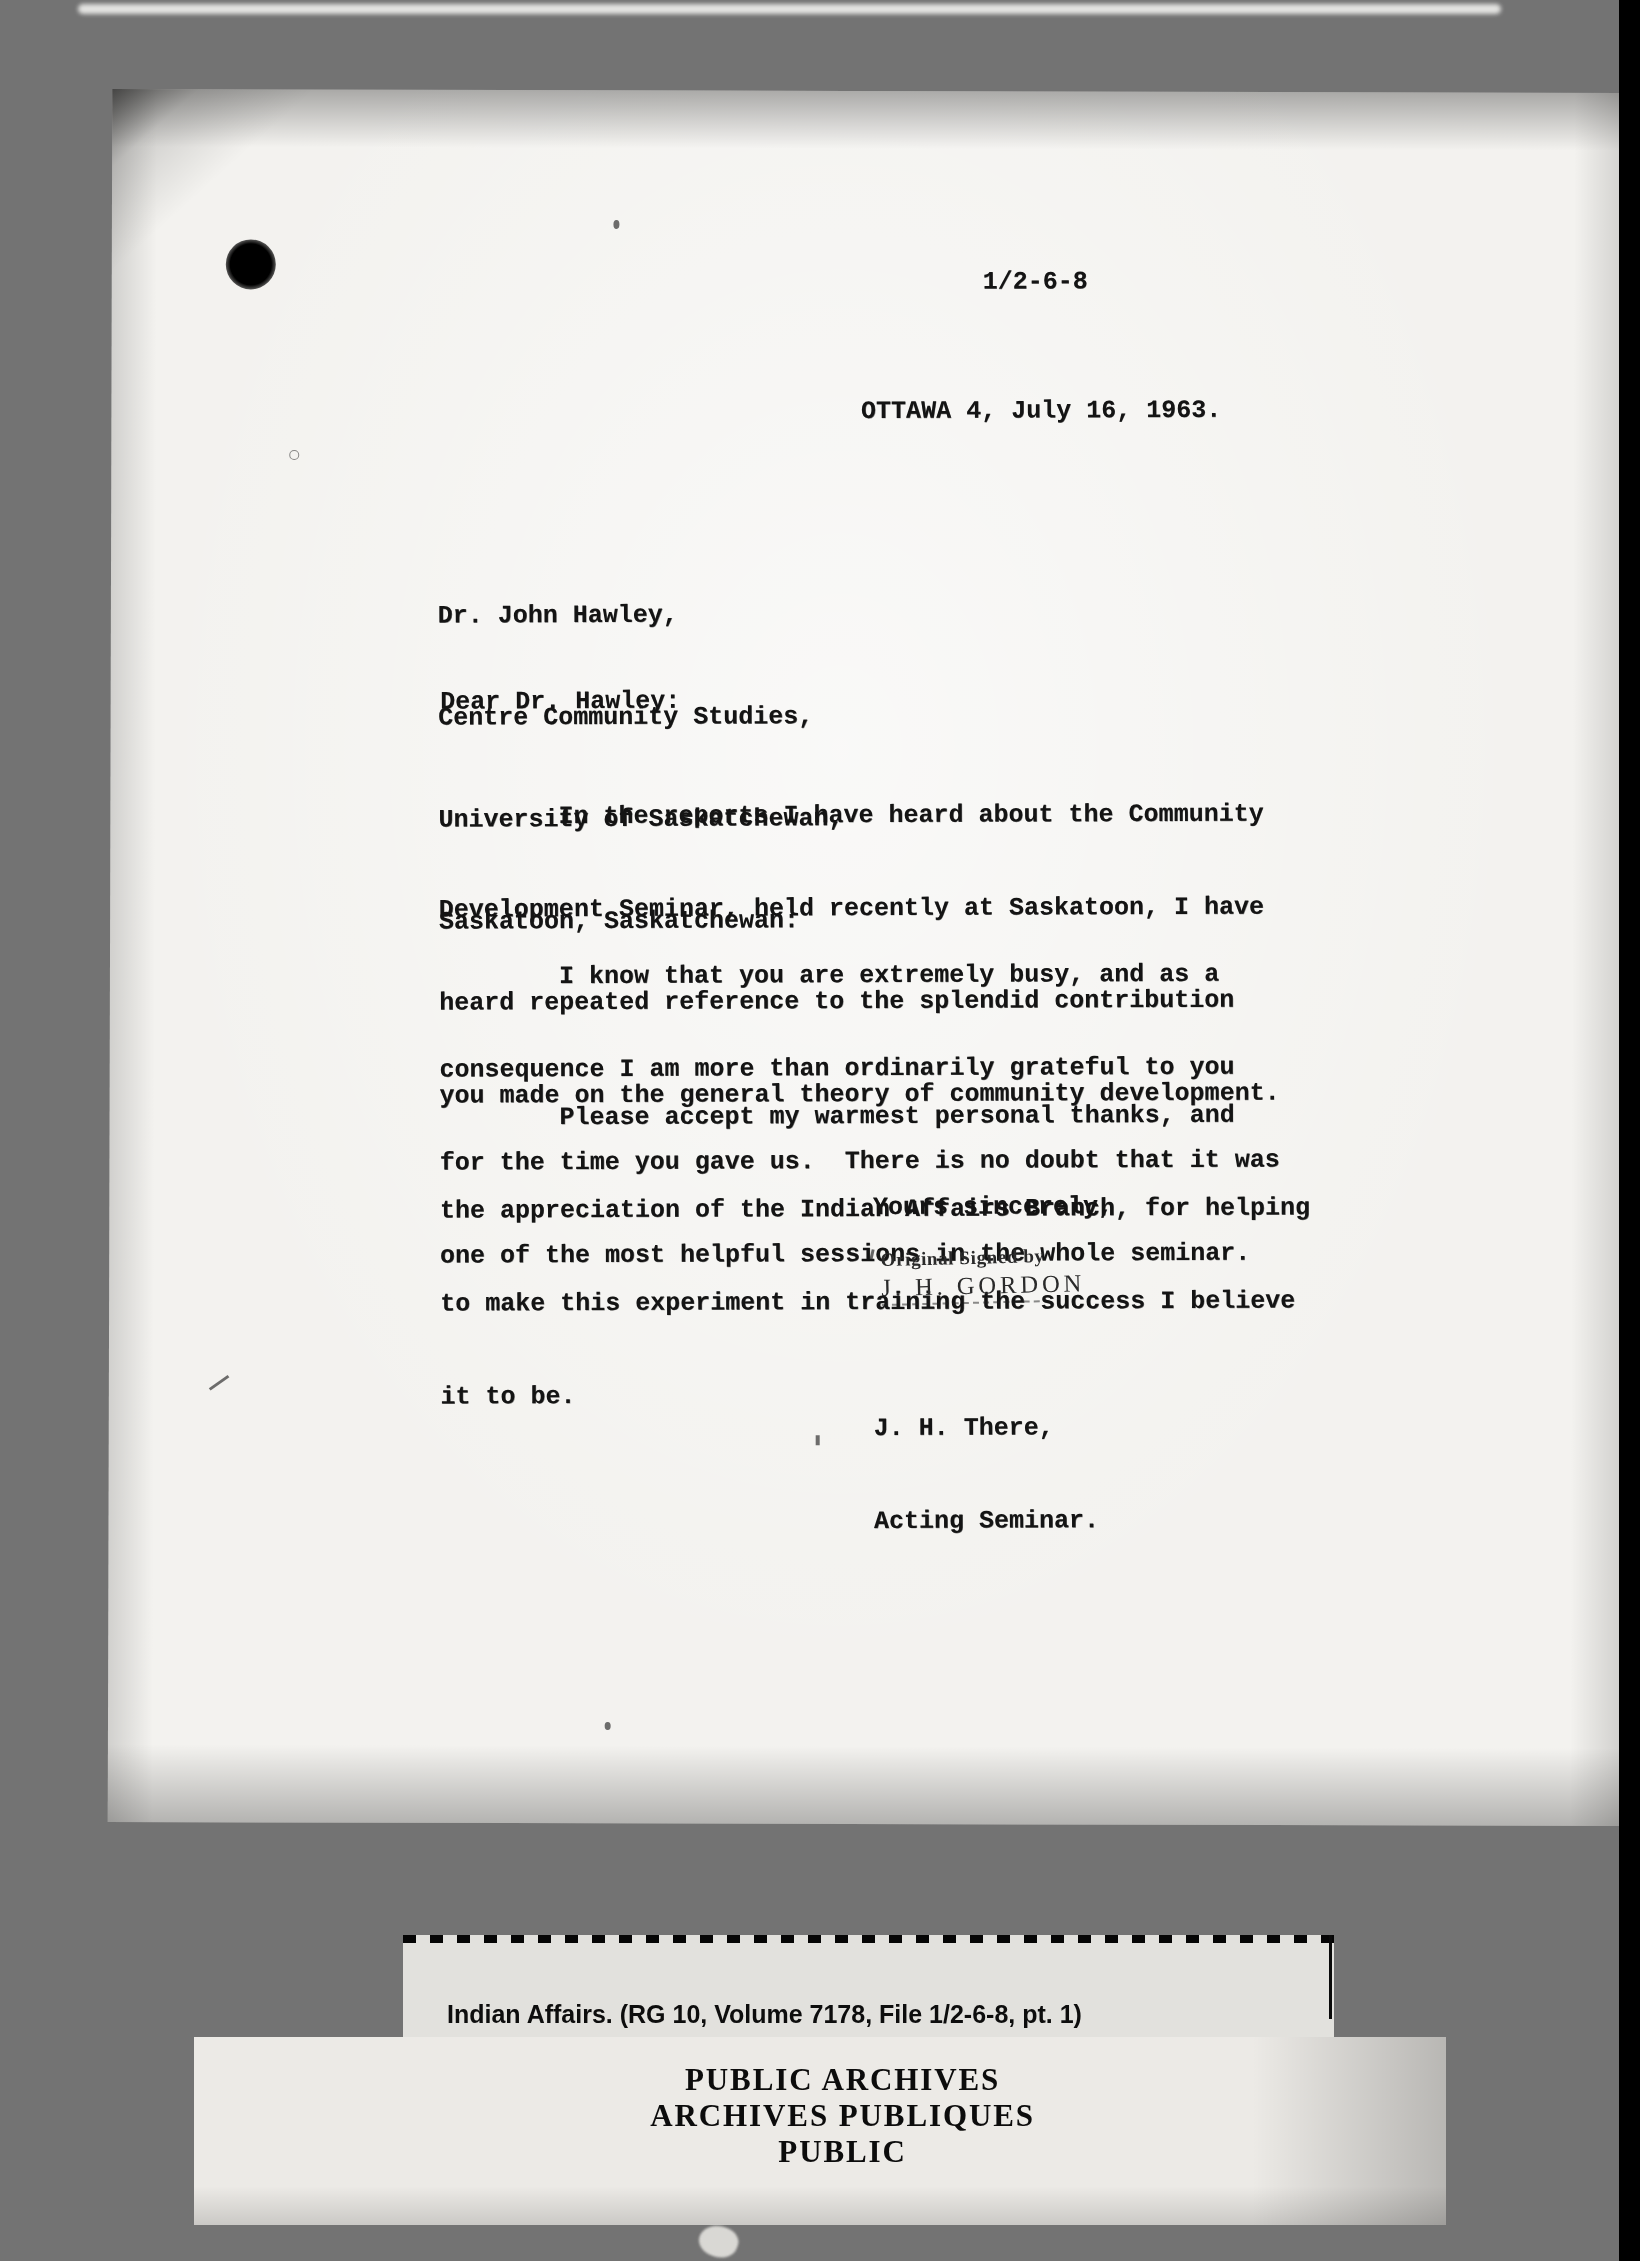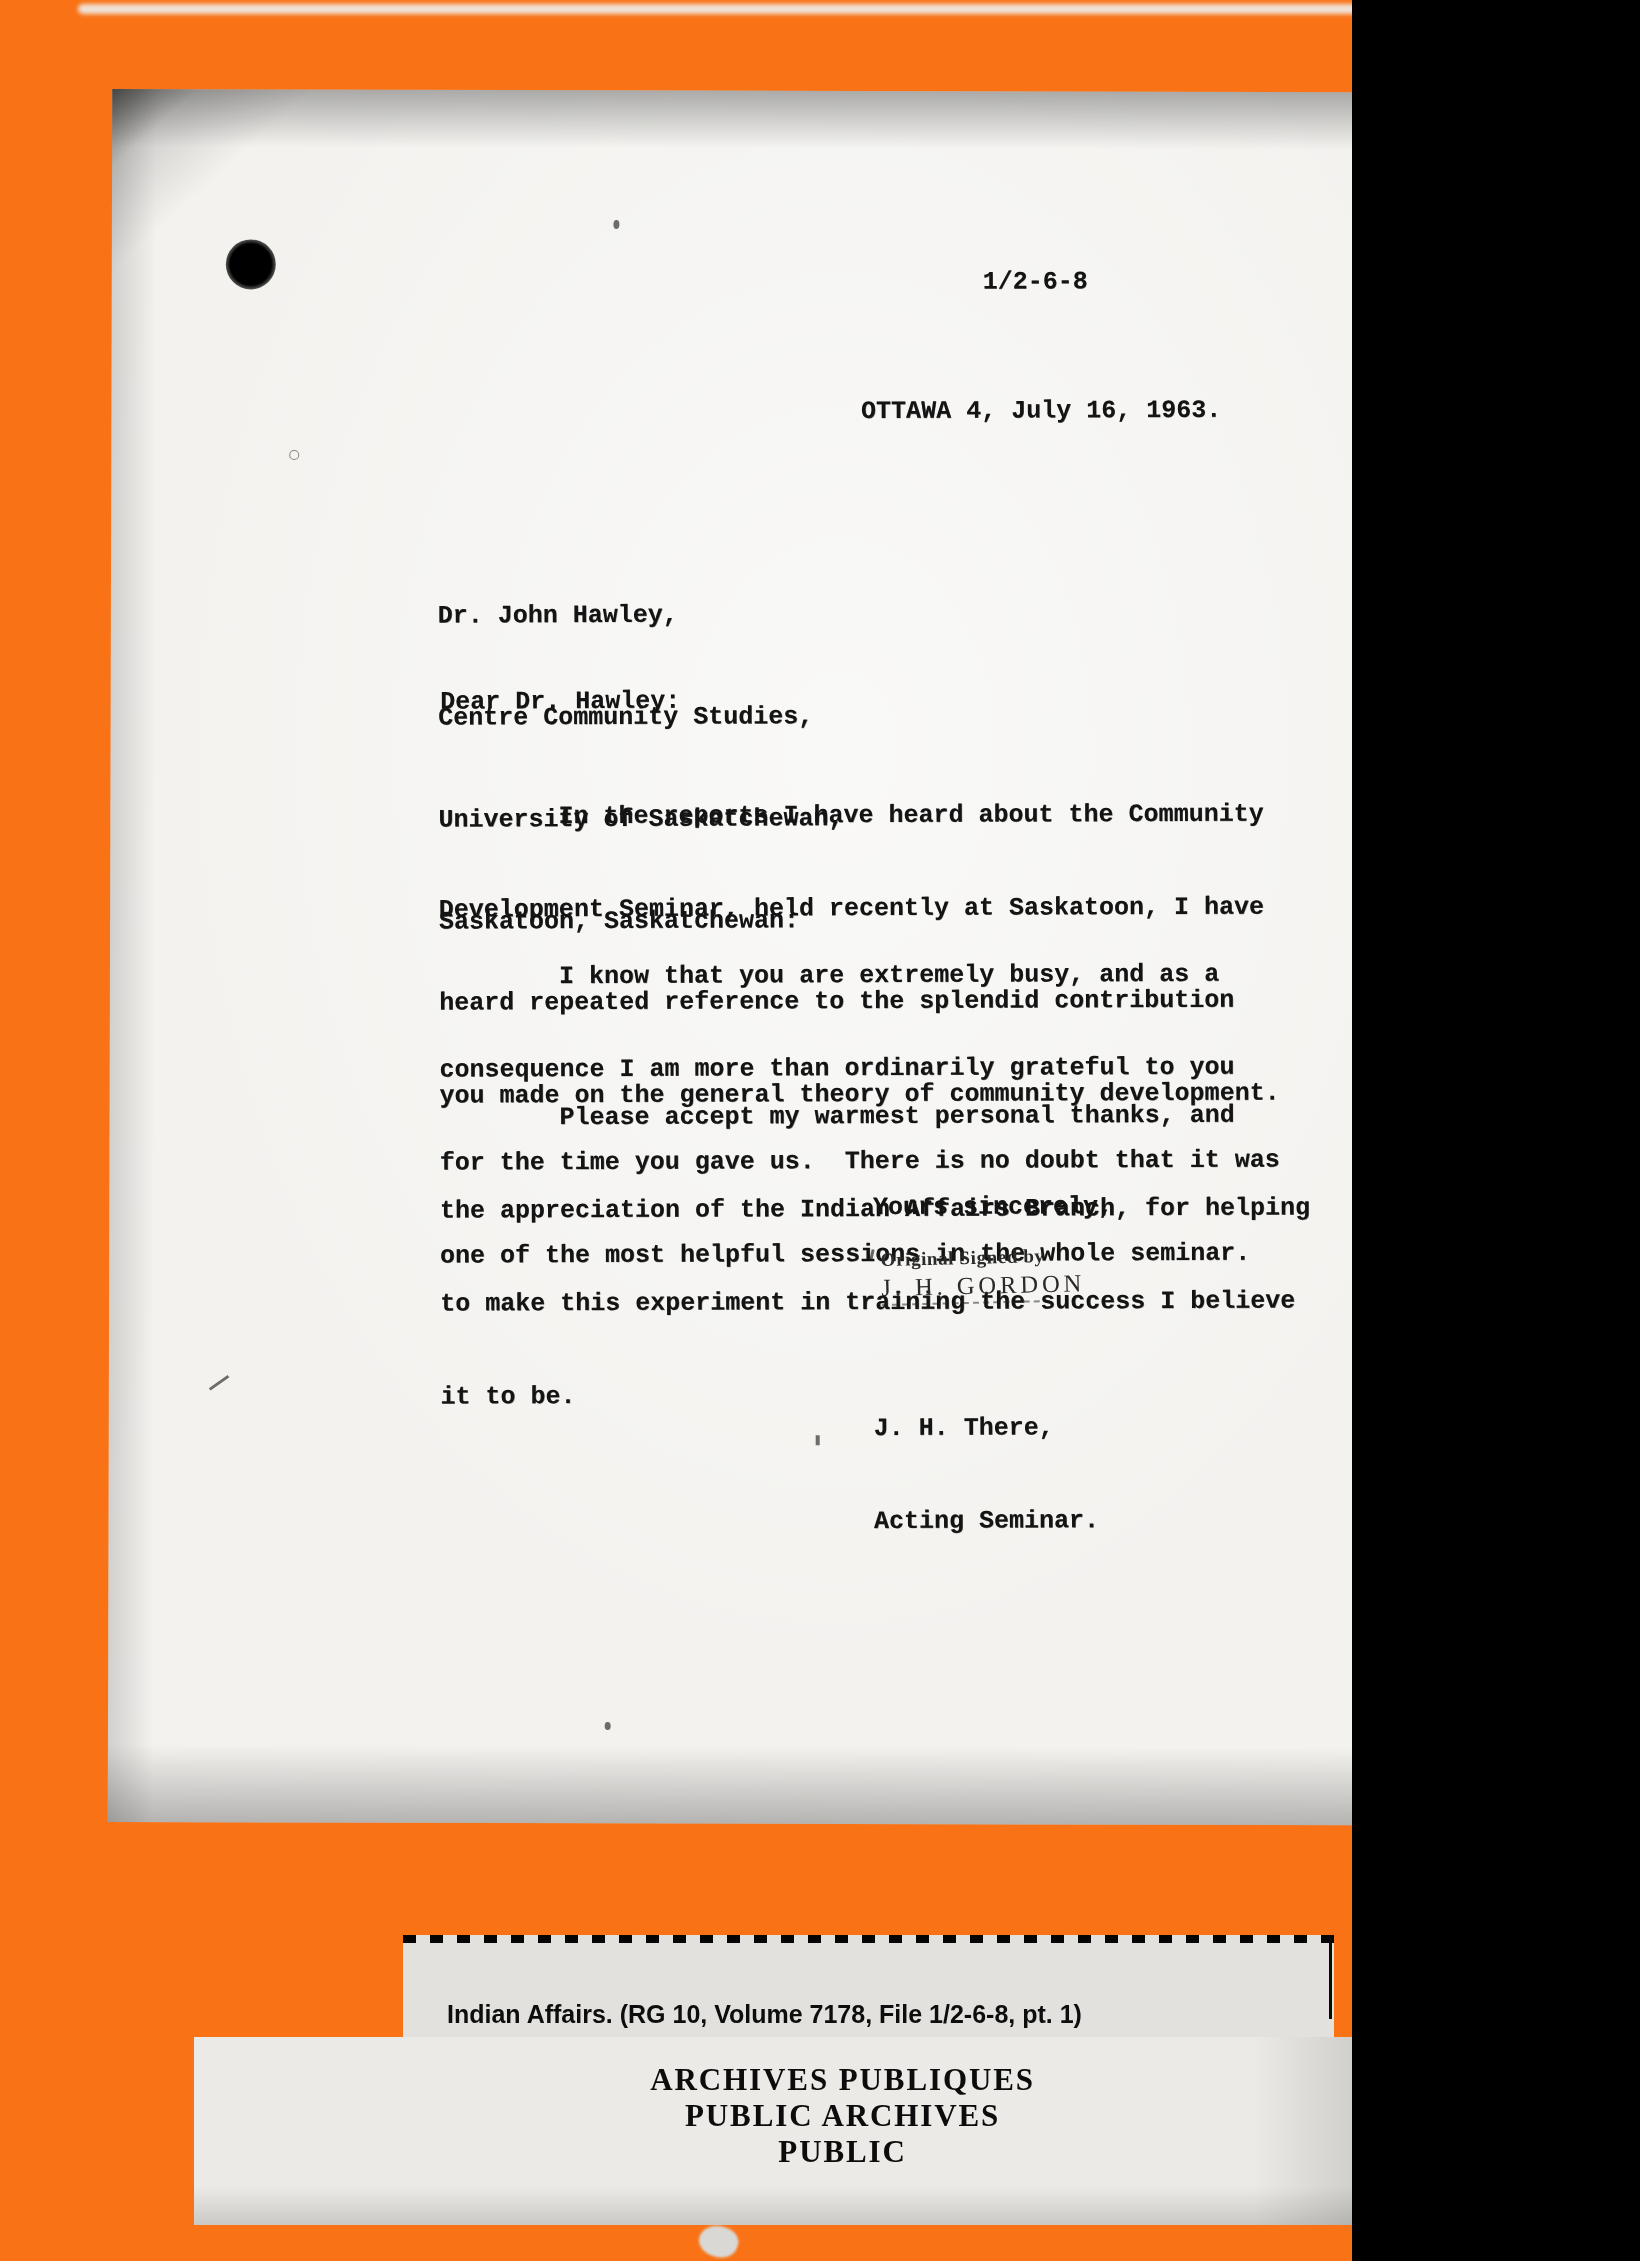--- a/index.html
+++ b/index.html
@@ -1,18 +1,18 @@
 <!DOCTYPE html>
 <html style="font-size:10.3px"><head>
 <meta charset="utf-8">
 <style>
   html,body { margin:0; padding:0; background:#000; }
   #screen {
-    position:relative; width:1352px; height:2261px;
-    background:#f97316; overflow:hidden;
+    position:relative; width:1619px; height:2261px;
+    background:#737373; overflow:hidden;
     font-family:"Liberation Sans", sans-serif;
   }
   
   .film-sliver {
     position:absolute; left:78px; top:3.9px; width:1423px; height:10.3px;
     background:rgba(238,238,236,0.9); border-radius:5.2px; filter:blur(1.9px);
   }
   
   .page {
     position:absolute; left:110px; top:91px; width:1520px; height:1733px;
@@ -181,22 +181,22 @@
 
   <div class="strip-tab">
     <div class="perforation"></div>
     <div class="tear-line"></div>
     <div class="ref">Indian Affairs. (RG 10, Volume 7178, File 1/2-6-8, pt. 1)</div>
   </div>
 
   <div class="strip-main">
     <div class="strip-shade"></div>
     <div class="institution">
+      <div>PUBLIC ARCHIVES</div>
       <div>ARCHIVES PUBLIQUES</div>
-      <div>PUBLIC ARCHIVES</div>
       <div>PUBLIC</div>
     </div>
   </div>
 
   <div class="white-blob"></div>
 
 </div>
 
 
 </body></html>

